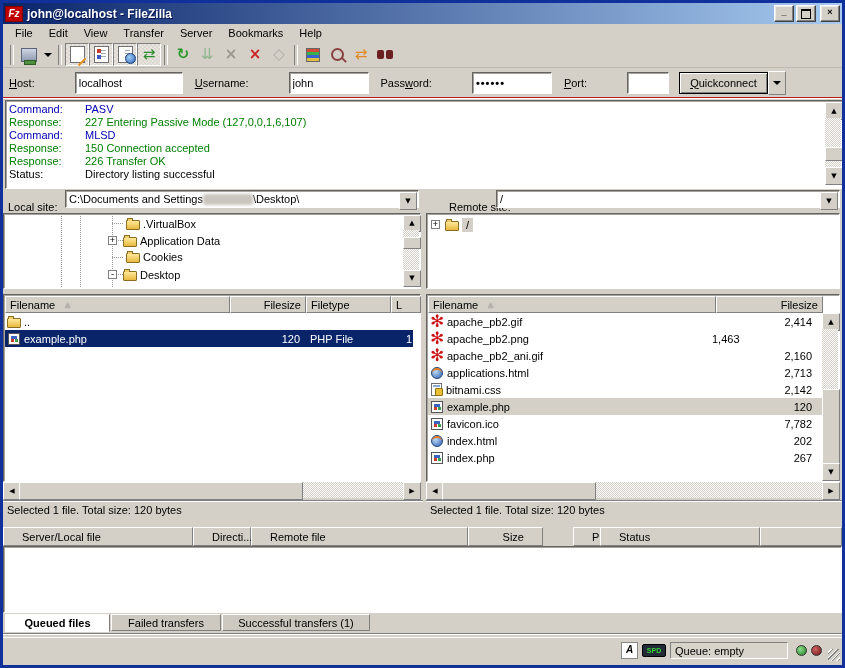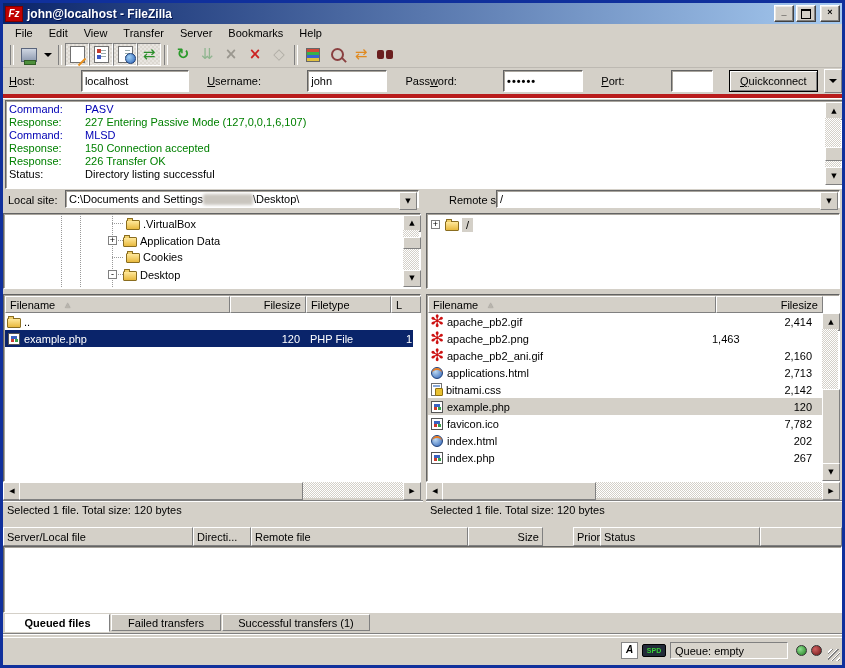--- a/index.html
+++ b/index.html
@@ -38,38 +38,38 @@
   .i-sheet .px2{position:absolute;left:2px;top:8px;width:4px;height:4px;background:#3a56c4;}
   .i-sheet .lines{position:absolute;right:2px;top:3px;width:5px;height:9px;background:repeating-linear-gradient(#9aa 0 1px,transparent 1px 3px);}
   .i-globe{position:absolute;right:-4px;bottom:-2px;width:9px;height:9px;border-radius:50%;background:radial-gradient(circle at 35% 35%,#9fd0f5,#2d62b8);border:1px solid #1d3f78;}
   .i-mag{width:9px;height:9px;border:2px solid #8a4040;border-radius:50%;position:relative;}
   .i-mag:after{content:"";position:absolute;width:6px;height:2px;background:#8a4040;transform:rotate(45deg);right:-5px;bottom:-2px;}
   .i-filter{width:12px;height:12px;background:repeating-linear-gradient(#d24a3a 0 3px,#3ab04a 3px 6px,#3a63d2 6px 9px,#e0c040 9px 12px);border:1px solid #666;}
   .i-binoc{width:16px;height:10px;position:relative;}
   .i-binoc:before,.i-binoc:after{content:"";position:absolute;top:0;width:7px;height:9px;background:#6b1f1f;border-radius:2px;}
   .i-binoc:before{left:0;} .i-binoc:after{right:0;}
   
-  .quickbar{left:0;top:65px;width:839px;height:30px;display:flex;align-items:center;padding-left:6px;box-sizing:border-box;border-bottom:4px solid #b91c1c;box-shadow:0 1px 0 #fff;justify-content:space-between;}
+  .quickbar{left:0;top:65px;width:839px;height:30px;display:flex;align-items:center;padding-left:6px;box-sizing:border-box;border-bottom:1px solid #b91c1c;box-shadow:0 1px 0 #fff;}
   .qc-label{margin-right:4px;}
   .qc-label u{text-decoration:underline;}
   .field{height:18px;background:#fff;border:1px solid;border-color:#636363 #fff #fff #636363;box-shadow:inset 1px 1px 0 #a8a49c;font:11px "Liberation Sans",sans-serif;padding:1px 3px;box-sizing:content-box;margin-left:36px;}
   .qcbtn{height:22px;padding:0 10px;background:#D4D0C8;border:1px solid #000;box-shadow:inset 1px 1px 0 #fff, inset -1px -1px 0 #808080;font:11px "Liberation Sans",sans-serif;}
   .qcbtn u{text-decoration:underline;}
   .qcdrop{width:16px;height:22px;display:flex;align-items:center;justify-content:center;}
   
   .logbox{left:2px;top:97px;width:836px;height:87px;background:#fff;}
   .log-line{display:flex;height:13px;line-height:13px;white-space:pre;}
   .log-label{width:76px;padding-left:3px;flex:none;}
   .t-command{color:#0000b4;} .t-response{color:#008000;} .t-status{color:#000;}
   
   .sb-btn{background:#D4D0C8;border:1px solid;border-color:#FFFFFF #808080 #808080 #FFFFFF;display:flex;align-items:center;justify-content:center;font-size:7px;line-height:7px;color:#000;font-family:"DejaVu Sans",sans-serif;}
   .sb-track{background:repeating-conic-gradient(#fff 0 25%,#d4d0c8 0 50%) 0 0/2px 2px;}
   .sb-thumb{background:#D4D0C8;border:1px solid;border-color:#FFFFFF #808080 #808080 #FFFFFF;}
   
-  .sitebar-label{height:22px;display:flex;align-items:center;padding:0 5px;}
+  .sitebar-label{height:22px;display:flex;align-items:center;padding:7px 5px;}
   .combo{background:#fff;border:1px solid;border-color:#636363 #fff #fff #636363;box-shadow:inset 1px 1px 0 #a8a49c;height:18px;display:flex;align-items:center;padding-left:3px;position:relative;}
   .combo-btn{position:absolute;right:1px;top:1px;width:16px;height:16px;}
   .redact{display:inline-block;width:50px;height:11px;background:#c9c5be;filter:blur(1.5px);border-radius:2px;vertical-align:middle;}
   .tree,.filelist{background:#fff;}
   .tree-row{position:absolute;height:17px;display:flex;align-items:center;}
   .expander{width:9px;height:9px;background:#fff;border:1px solid #808080;font-size:9px;line-height:7px;text-align:center;flex:none;box-sizing:border-box;}
   .guide{position:absolute;width:1px;background-image:repeating-linear-gradient(#999 0 1px,transparent 1px 2px);}
   .hguide{position:absolute;height:1px;background-image:repeating-linear-gradient(90deg,#999 0 1px,transparent 1px 2px);}
   
   .ic{width:14px;height:13px;margin:0 3px 0 2px;flex:none;position:relative;}
@@ -85,21 +85,21 @@
   .ic-css:before{content:"";position:absolute;left:1px;top:1px;right:1px;height:2px;background:#88a8d8;}
   .ic-css:after{content:"";position:absolute;right:-2px;bottom:-1px;width:6px;height:6px;background:#e8c030;border:1px solid #907010;border-radius:1px;}
   .hdr-cell{position:absolute;top:0;height:17px;box-sizing:border-box;display:flex;align-items:center;padding:0 4px;background:#D4D0C8;border:1px solid;border-color:#FFFFFF #808080 #808080 #FFFFFF;}
   .sort{color:#b8b4ac;font-size:9px;margin-left:8px;text-shadow:0 0 1px #888;}
   .file-row{position:absolute;height:17px;display:flex;align-items:center;}
   .cell{white-space:nowrap;overflow:hidden;}
   .sel-active{background:#0A246A;color:#fff;}
   .sel-inactive{background:#D4D0C8;}
   .statusline{position:absolute;height:19px;line-height:18px;padding-left:4px;border-top:1px solid #808080;box-shadow:0 1px 0 #fff inset;box-sizing:border-box;}
   
-  .queue-hdr-cell{position:absolute;top:0;height:19px;box-sizing:border-box;display:flex;align-items:center;padding:0 3px;background:#D4D0C8;border:1px solid;border-color:#FFFFFF #808080 #808080 #FFFFFF;}
+  .queue-hdr-cell{position:absolute;top:0;height:19px;box-sizing:border-box;display:flex;align-items:center;padding:0 18px;background:#D4D0C8;border:1px solid;border-color:#FFFFFF #808080 #808080 #FFFFFF;}
   .tab{position:absolute;top:0;height:17px;box-sizing:border-box;display:flex;align-items:center;justify-content:center;background:#cdc9c1;border:1px solid;border-color:#fff #808080 #808080 #fff;padding:0 10px;}
   .tab.active{background:#fff;font-weight:bold;height:18px;border-bottom-color:#fff;}
   
   .statusbar{left:0;top:634px;width:839px;height:25px;border-top:1px solid #fff;display:flex;align-items:center;}
   .sb-ico-a{width:15px;height:15px;background:#fff;border:1px solid #888;font-size:10px;font-style:italic;font-weight:bold;text-align:center;line-height:14px;}
   .sb-spd{width:22px;height:11px;background:#222a38;border:1px solid #000;border-radius:2px;color:#39d039;font-size:7px;font-weight:bold;text-align:center;line-height:11px;letter-spacing:0;}
   .queue-box{width:118px;height:17px;border:1px solid;border-color:#808080 #fff #fff #808080;padding-left:4px;line-height:16px;box-sizing:border-box;background:#d8d4cc;}
   .led{width:9px;height:9px;border-radius:50%;border:1px solid #333;}
   .grip{width:12px;height:12px;background:repeating-linear-gradient(135deg,transparent 0 2px,#fff 2px 3px,#808080 3px 4px);}
 </style>

